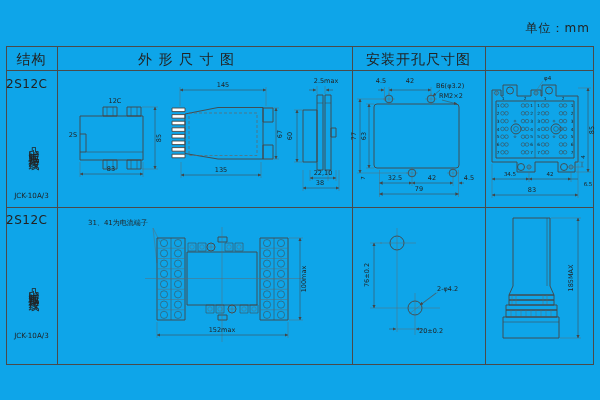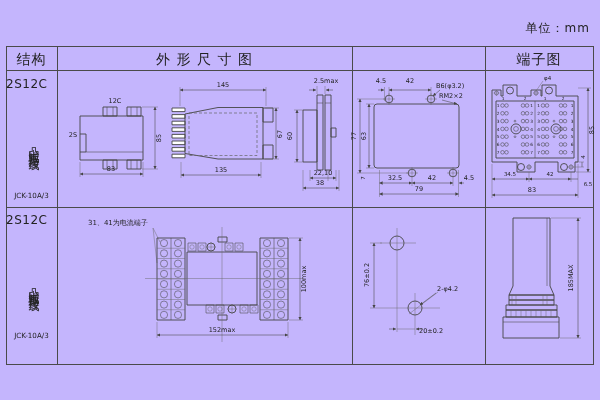--- a/index.html
+++ b/index.html
@@ -1,17 +1,17 @@
 <!DOCTYPE html>
 <html><head>
 <meta charset="utf-8">
 <style>
   *{margin:0;padding:0;box-sizing:border-box}
   body{background:#e8e8e8}
-  .page{position:relative;width:600px;height:400px;background:#c4b5fd;overflow:hidden;
+  .page{position:relative;width:600px;height:400px;background:#0ea5e9;overflow:hidden;
         font-family:"DejaVu Sans","Liberation Sans",sans-serif;color:#222}
   .ln{position:absolute;background:#4a4a4a}
   .txt{position:absolute;white-space:nowrap}
   .unit{top:20px;left:505px;width:85px;text-align:right;font-size:12px;letter-spacing:1px}
   .hdr{top:51px;height:16px;font-size:14px;text-align:center;letter-spacing:1px}
   .model{font-size:12px;text-align:left;letter-spacing:0.5px}
   .vert{writing-mode:vertical-rl;text-orientation:upright;font-size:11px;letter-spacing:2px;
         position:absolute;text-align:center}
   .code{font-size:7.5px;text-align:center;transform:scale(0.95)}
   svg{position:absolute;overflow:visible}
@@ -37,22 +37,22 @@
   <div class="ln" style="left:6px;top:70px;width:588px;height:1px"></div>
   <div class="ln" style="left:6px;top:207px;width:588px;height:1px"></div>
   <div class="ln" style="left:6px;top:364px;width:588px;height:1px"></div>
   <div class="ln" style="left:6px;top:46px;width:1px;height:319px"></div>
   <div class="ln" style="left:57px;top:46px;width:1px;height:319px"></div>
   <div class="ln" style="left:352px;top:46px;width:1px;height:319px"></div>
   <div class="ln" style="left:485px;top:46px;width:1px;height:319px"></div>
   <div class="ln" style="left:593px;top:46px;width:1px;height:319px"></div>
 
   <div class="txt hdr" style="left:6px;width:51px">结构</div>
-  <div class="txt hdr" style="left:57px;width:295px">外 形 尺 寸 图</div>
-  <div class="txt hdr" style="left:485px;width:108px">端子图</div>
+  <div class="txt hdr" style="left:39px;width:295px">外 形 尺 寸 图</div>
+  <div class="txt hdr" style="left:352px;width:133px">安装开孔尺寸图</div>
 
   <div class="txt model" style="left:6px;top:77px;width:51px">2S12C</div>
   <div class="vert" style="left:25px;top:100px;height:90px">凸出式板后接线</div>
   <div class="txt code" style="left:6px;top:191px;width:51px">JCK-10A/3</div>
 
   <div class="txt model" style="left:6px;top:213px;width:51px">2S12C</div>
   <div class="vert" style="left:25px;top:236px;height:100px">凸出式板前接线</div>
   <div class="txt code" style="left:6px;top:331px;width:51px">JCK-10A/3</div>
 
   <svg style="left:60px;top:70px" width="292" height="137" viewBox="0 0 292 137">

